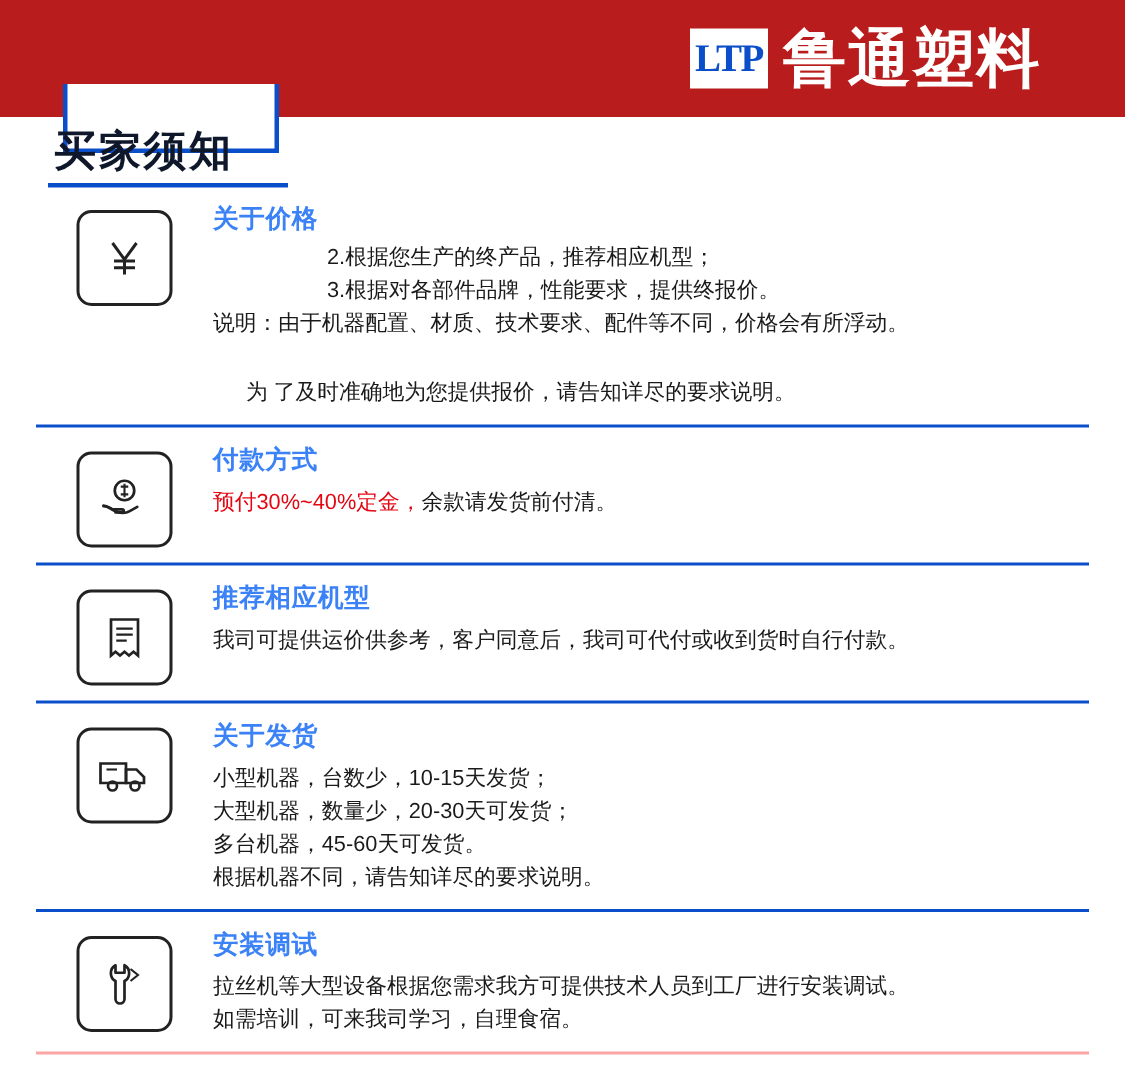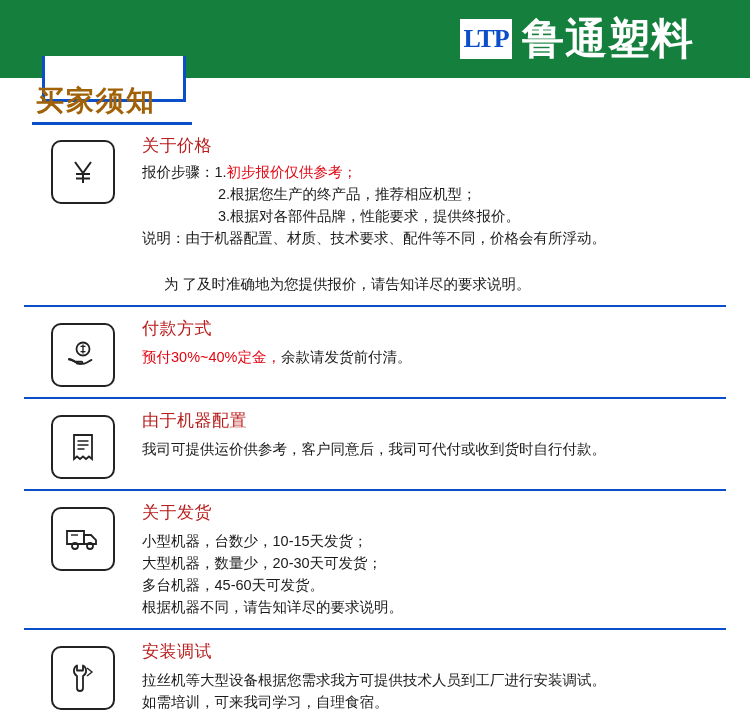--- a/index.html
+++ b/index.html
@@ -11,21 +11,21 @@
     font-family: "Liberation Sans", sans-serif;
     color: #222;
     overflow: hidden;
   }
 
   
   .header {
     position: relative;
     width: 750px;
     height: 78px;
-    background: #15803d;
+    background: #b91c1c;
     display: flex;
     align-items: center;
     justify-content: flex-end;
   }
   .logo-wrap {
     display: flex;
     align-items: center;
     margin-right: 56px;
   }
   .logo-mark {
@@ -66,21 +66,21 @@
   .title-band {
     position: relative;
     height: 56px;
   }
   .page-title {
     position: absolute;
     left: 36px;
     top: 4px;
     font-size: 28px;
     font-weight: bold;
-    color: #a16207;
+    color: #0f172a;
     letter-spacing: 2px;
     font-family: "Liberation Sans", sans-serif;
   }
   .title-underline {
     position: absolute;
     left: 32px;
     top: 44px;
     width: 160px;
     height: 3px;
     background: #0b4ec9;
@@ -113,22 +113,22 @@
     border-radius: 10px;
     display: flex;
     align-items: center;
     justify-content: center;
   }
   .icon-box svg { display: block; }
 
   .body-cell { flex: 1 1 auto; padding-right: 6px; }
   .sec-title {
     font-size: 17px;
-    font-weight: normal;
-    color: #b91c1c;
+    font-weight: bold;
+    color: #3b82f6;
     margin: 0 0 6px 0;
     letter-spacing: 0.5px;
   }
   .line {
     font-size: 14.5px;
     line-height: 22px;
     color: #1a1a1a;
     white-space: pre;
   }
   .line.indent { padding-left: 76px; }
@@ -162,21 +162,20 @@
         <svg width="34" height="34" viewBox="0 0 34 34" fill="none" stroke="#222" stroke-width="2">
           <path d="M9 7 L17 18 L25 7"></path>
           <path d="M17 18 L17 28"></path>
           <path d="M10 19 L24 19"></path>
           <path d="M10 23.5 L24 23.5"></path>
         </svg>
       </div>
     </div>
     <div class="body-cell">
       <div class="sec-title">关于价格</div>
-      <div class="line"><span>报价步骤：1.</span><span class="inline-red">初步报价仅供参考；</span></div>
       <div class="line indent">2.根据您生产的终产品，推荐相应机型；</div>
       <div class="line indent">3.根据对各部件品牌，性能要求，提供终报价。</div>
       <div class="line">说明：由于机器配置、材质、技术要求、配件等不同，价格会有所浮动。</div>
       <div class="line indent2">为 了及时准确地为您提供报价，请告知详尽的要求说明。</div>
     </div>
   </div>
 
   <div class="section">
     <div class="icon-cell">
       <div class="icon-box">
@@ -197,21 +196,21 @@
   <div class="section">
     <div class="icon-cell">
       <div class="icon-box">
         <svg width="30" height="34" viewBox="0 0 30 34" fill="none" stroke="#222" stroke-width="1.8">
           <path d="M6 5h18v24l-3-2.5-3 2.5-3-2.5-3 2.5-3-2.5-3 2.5z"></path>
           <path d="M9.5 11h11M9.5 15h11M9.5 19h7" stroke-width="1.5"></path>
         </svg>
       </div>
     </div>
     <div class="body-cell">
-      <div class="sec-title">由于机器配置</div>
+      <div class="sec-title">推荐相应机型</div>
       <div class="line">我司可提供运价供参考，客户同意后，我司可代付或收到货时自行付款。</div>
     </div>
   </div>
 
   <div class="section">
     <div class="icon-cell">
       <div class="icon-box">
         <svg width="38" height="30" viewBox="0 0 38 30" fill="none" stroke="#222" stroke-width="1.8">
           <path d="M3 7h17v13H3z"></path>
           <path d="M20 11h7l5 5v4h-12z"></path>

